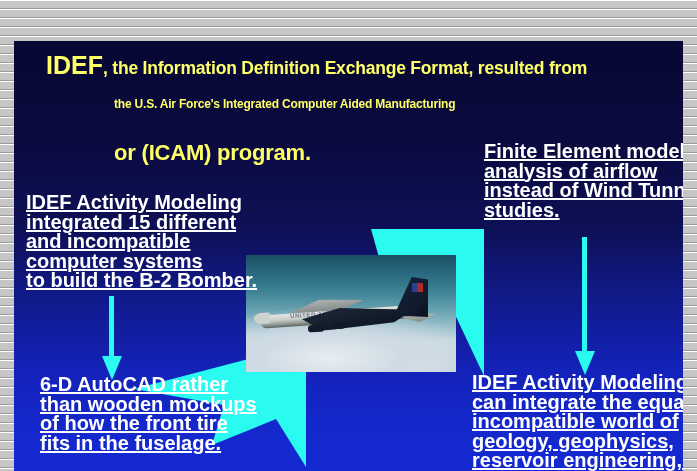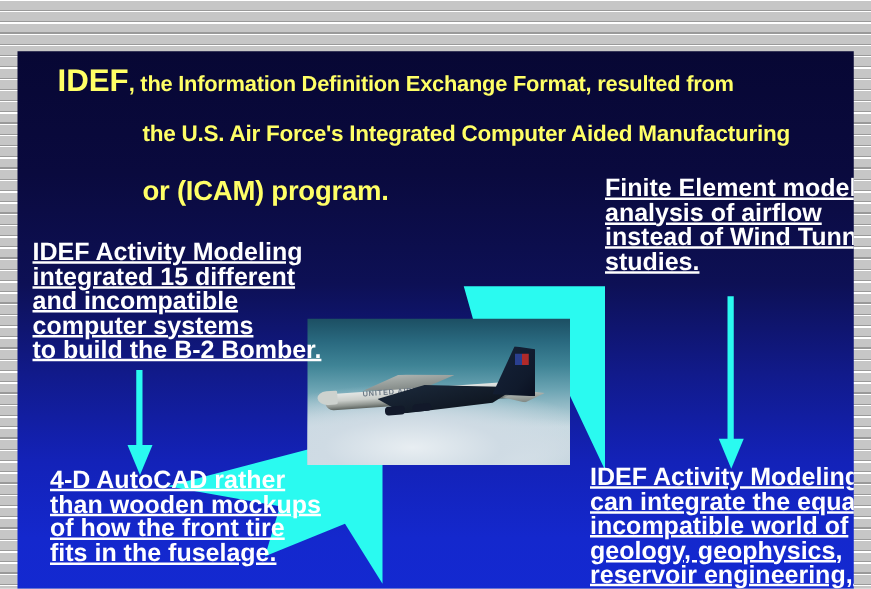--- a/index.html
+++ b/index.html
@@ -76,21 +76,21 @@
     font-size: 17.5px;
   }
   #title-line-1 .idef-big {
     font-size: 25px;
     letter-spacing: 0px;
   }
   #title-line-2 {
     position: absolute;
     left: 100px;
     top: 56px;
-    font-size: 18px;
+    font-size: 12px;
   }
   #title-line-3 {
     position: absolute;
     left: 100px;
     top: 99px;
     font-size: 22px;
   }
 
   
   .callout {
@@ -290,21 +290,21 @@
 integrated 15 different
 and incompatible
 computer systems
 to build the B-2 Bomber.</div>
 
       <div class="callout" id="callout-right-top">Finite Element model
 analysis of airflow
 instead of Wind Tunnel
 studies.</div>
 
-      <div class="callout" id="callout-left-bot">4-D AutoCAD rather
+      <div class="callout" id="callout-left-bot">6-D AutoCAD rather
 than wooden mockups
 of how the front tire
 fits in the fuselage.</div>
 
       <div class="callout" id="callout-right-bot">IDEF Activity Modeling
 can integrate the equally
 incompatible world of
 geology, geophysics,
 reservoir engineering, etc.</div>
     </div>

